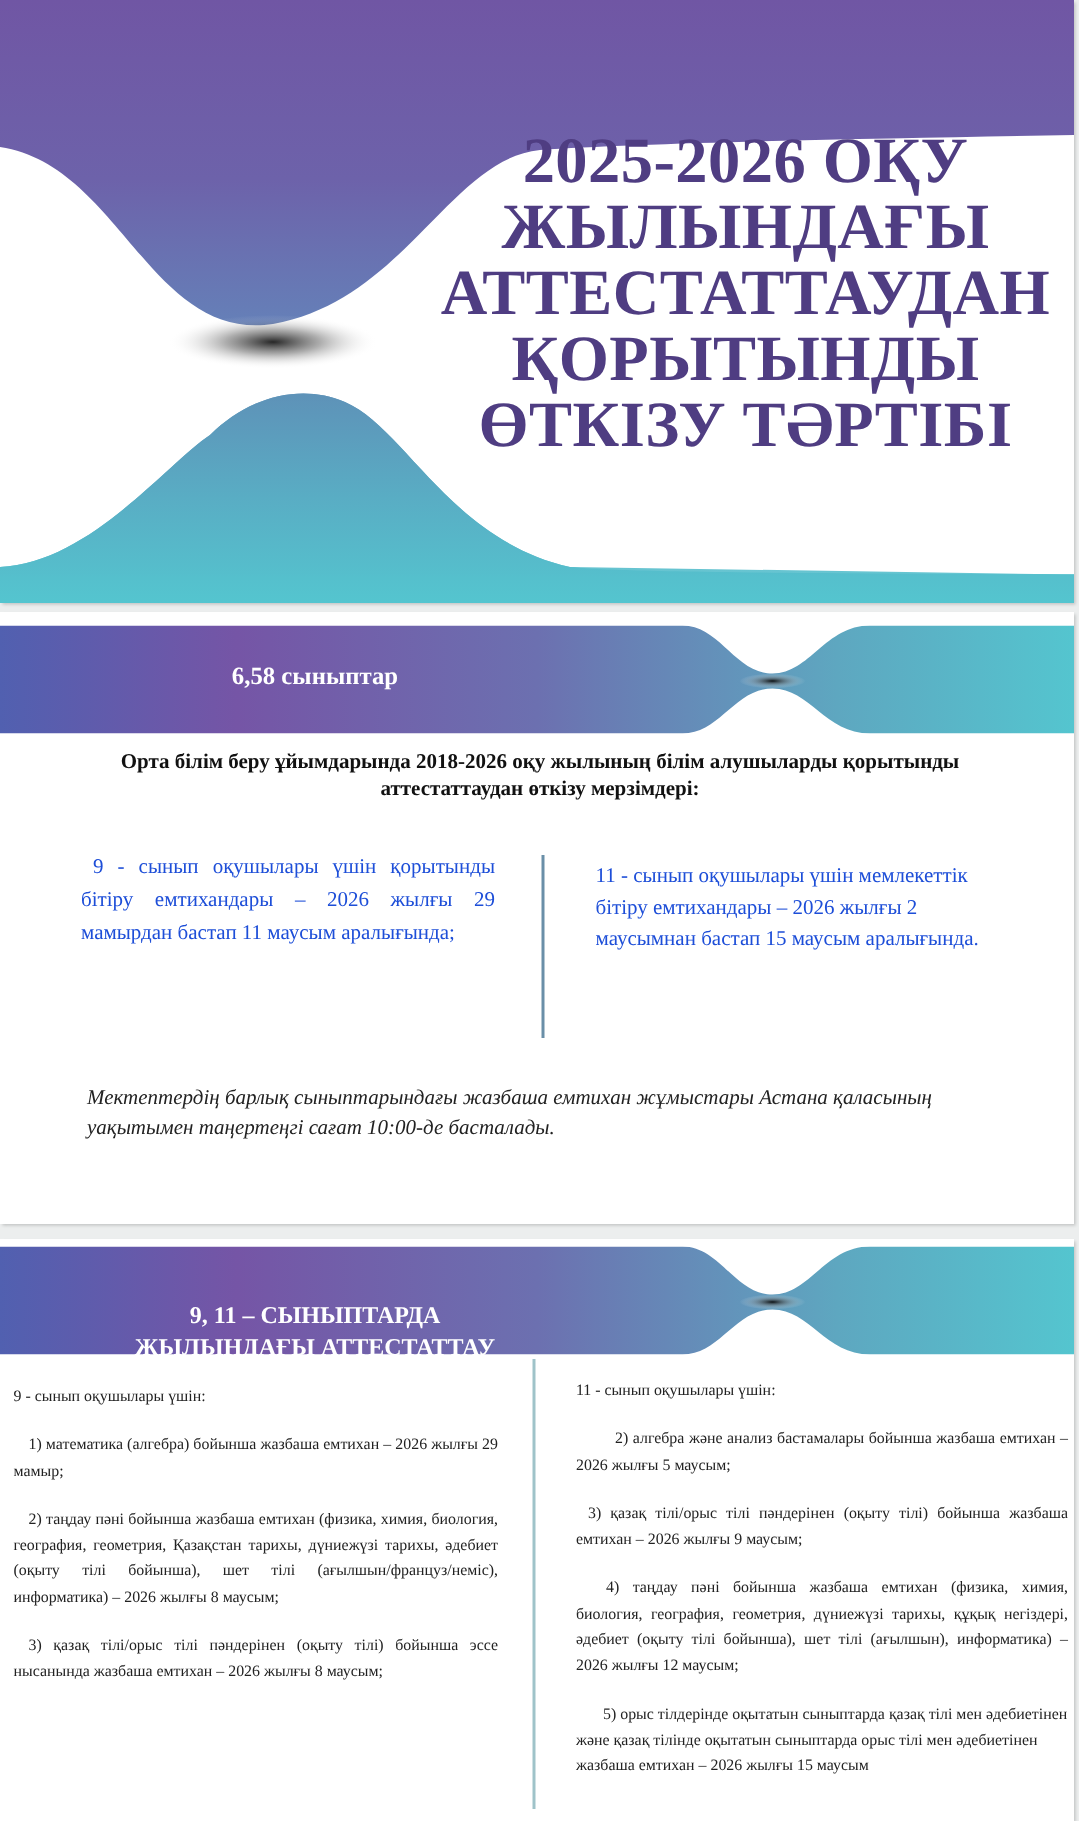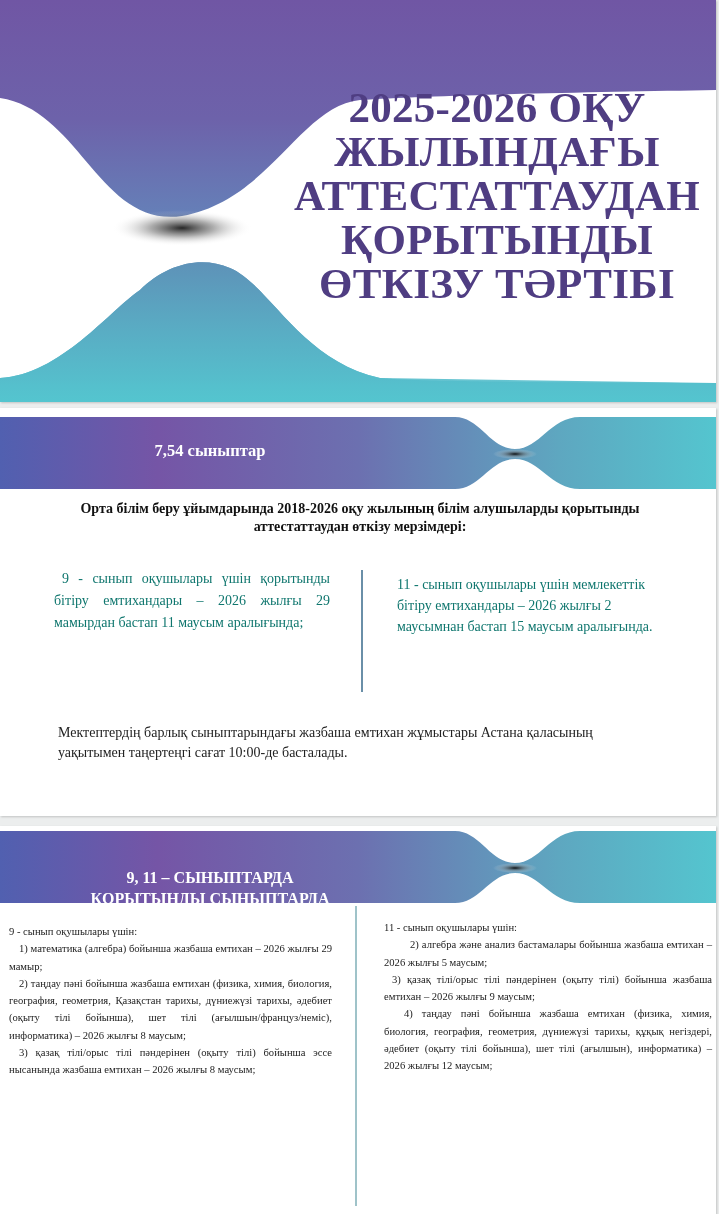--- a/index.html
+++ b/index.html
@@ -27,32 +27,32 @@
 
   #banner2 { top: 9px; height: 72px; }
   #banner2 .banner-text { left: 80px; width: 260px; top: 24px; font-size: 16.5px; }
 
   #banner3 { top: 5px; height: 72px; }
   #banner3 .banner-text { left: 60px; width: 300px; top: 21px; font-size: 16px; line-height: 21px; margin-top: 15px; }
 
   
   .s2-heading { position: absolute; left: 40px; width: 640px; top: 92px; text-align: center;
                 font-weight: bold; font-size: 14px; line-height: 18px; color: #111; }
-  .s2-col { position: absolute; font-size: 14px; line-height: 22px; color: #0f766e; }
+  .s2-col { position: absolute; font-size: 14px; line-height: 22px; color: #1d4ed8; }
   .s2-left { left: 54px; top: 160px; width: 276px; text-align: justify; text-indent: 8px; }
   .s2-right { left: 397px; top: 166px; width: 282px; line-height: 21px; }
   .s2-divider { position: absolute; left: 361px; top: 162px; width: 1.5px; height: 122px; background: #6a8fa8; }
-  .s2-note { position: absolute; left: 58px; top: 315px; width: 600px; font-size: 14px; line-height: 20px; color: #222; }
+  .s2-note { position: absolute; left: 58px; top: 315px; width: 600px; font-size: 14px; line-height: 20px; color: #222; font-style: italic; }
 
   
   .s3-col { position: absolute; font-size: 10.6px; line-height: 17.3px; color: #222; }
   .s3-left { left: 9px; top: 97px; width: 323px; }
   .s3-right { left: 384px; top: 93px; width: 328px; }
   .s3-col .col-title { font-weight: normal; }
-  .s3-col p { text-align: justify; }
+  .s3-col p { text-align: justify; margin-top: 15px; }
   .s3-divider { position: absolute; left: 355px; top: 80px; width: 1.5px; height: 300px; background: #9fc3c9; }
 </style>
 </head>
 <body>
 
 <section class="slide" id="slide1">
   <svg class="s1-art" width="716" height="402" viewBox="0 0 716 402">
     <defs>
       <linearGradient id="gTop" x1="0" y1="0" x2="0" y2="1">
         <stop offset="0" stop-color="#7056a4"></stop>
@@ -101,21 +101,21 @@
           <stop offset="1" stop-color="#54c5cf"></stop>
         </linearGradient>
         <radialGradient id="gBanShadow" cx="0.5" cy="0.5" r="0.5">
           <stop offset="0" stop-color="#000" stop-opacity="0.9"></stop>
           <stop offset="1" stop-color="#fff" stop-opacity="0"></stop>
         </radialGradient>
       </defs>
       <path d="M0 0 H455 C480 0 490 32 515 32 C540 32 550 0 580 0 H716 V72 H580 C550 72 540 42 515 42 C490 42 480 72 455 72 H0 Z" fill="url(#gBan2)"></path>
       <ellipse cx="515" cy="37" rx="22" ry="5" fill="url(#gBanShadow)"></ellipse>
     </svg>
-    <div class="banner-text">7,54 сыныптар</div>
+    <div class="banner-text">6,58 сыныптар</div>
   </div>
 
   <div class="s2-heading">Орта білім беру ұйымдарында 2018-2026 оқу жылының білім алушыларды қорытынды аттестаттаудан өткізу мерзімдері:</div>
 
   <div class="s2-col s2-left">9 - сынып оқушылары үшін қорытынды бітіру емтихандары – 2026 жылғы 29 мамырдан бастап 11 маусым аралығында;</div>
   <div class="s2-divider"></div>
   <div class="s2-col s2-right">11 - сынып оқушылары үшін мемлекеттік бітіру емтихандары – 2026 жылғы 2 маусымнан бастап 15 маусым аралығында.</div>
 
   <div class="s2-note">Мектептердің барлық сыныптарындағы жазбаша емтихан жұмыстары Астана қаласының уақытымен таңертеңгі сағат 10:00-де басталады.</div>
 </section>
@@ -134,32 +134,33 @@
         <radialGradient id="gBanShadow3" cx="0.5" cy="0.5" r="0.5">
           <stop offset="0" stop-color="#000" stop-opacity="0.9"></stop>
           <stop offset="1" stop-color="#fff" stop-opacity="0"></stop>
         </radialGradient>
       </defs>
       <path d="M0 0 H455 C480 0 490 32 515 32 C540 32 550 0 580 0 H716 V72 H580 C550 72 540 42 515 42 C490 42 480 72 455 72 H0 Z" fill="url(#gBan3)"></path>
       <ellipse cx="515" cy="37" rx="22" ry="5" fill="url(#gBanShadow3)"></ellipse>
     </svg>
     <div class="banner-text">
       <div>9, 11 – СЫНЫПТАРДА</div>
-      <div>ҚОРЫТЫНДЫ СЫНЫПТАРДА</div>
+      <div>ЖЫЛЫНДАҒЫ АТТЕСТАТТАУ</div>
     </div>
   </div>
 
   <div class="s3-col s3-left">
     <div class="col-title">9 - сынып оқушылары үшін:</div>
     <p style="text-indent:10px">1) математика (алгебра) бойынша жазбаша емтихан – 2026 жылғы 29 мамыр;</p>
     <p style="text-indent:10px">2) таңдау пәні бойынша жазбаша емтихан (физика, химия, биология, география, геометрия, Қазақстан тарихы, дүниежүзі тарихы, әдебиет (оқыту тілі бойынша), шет тілі (ағылшын/француз/неміс), информатика) – 2026 жылғы 8 маусым;</p>
     <p style="text-indent:10px">3) қазақ тілі/орыс тілі пәндерінен (оқыту тілі) бойынша эссе нысанында жазбаша емтихан – 2026 жылғы 8 маусым;</p>
   </div>
 
   <div class="s3-divider"></div>
 
   <div class="s3-col s3-right">
     <div class="col-title">11 - сынып оқушылары үшін:</div>
     <p style="text-indent:26px">2) алгебра және анализ бастамалары бойынша жазбаша емтихан – 2026 жылғы 5 маусым;</p>
     <p style="text-indent:8px">3) қазақ тілі/орыс тілі пәндерінен (оқыту тілі) бойынша жазбаша емтихан – 2026 жылғы 9 маусым;</p>
     <p style="text-indent:20px">4) таңдау пәні бойынша жазбаша емтихан (физика, химия, биология, география, геометрия, дүниежүзі тарихы, құқық негіздері, әдебиет (оқыту тілі бойынша), шет тілі (ағылшын), информатика) – 2026 жылғы 12 маусым;</p>
+    <p style="text-indent:18px; text-align:left">5) орыс тілдерінде оқытатын сыныптарда қазақ тілі мен әдебиетінен және қазақ тілінде оқытатын сыныптарда орыс тілі мен әдебиетінен жазбаша емтихан – 2026 жылғы 15 маусым</p>
   </div>
 </section>
 
 </body></html>

